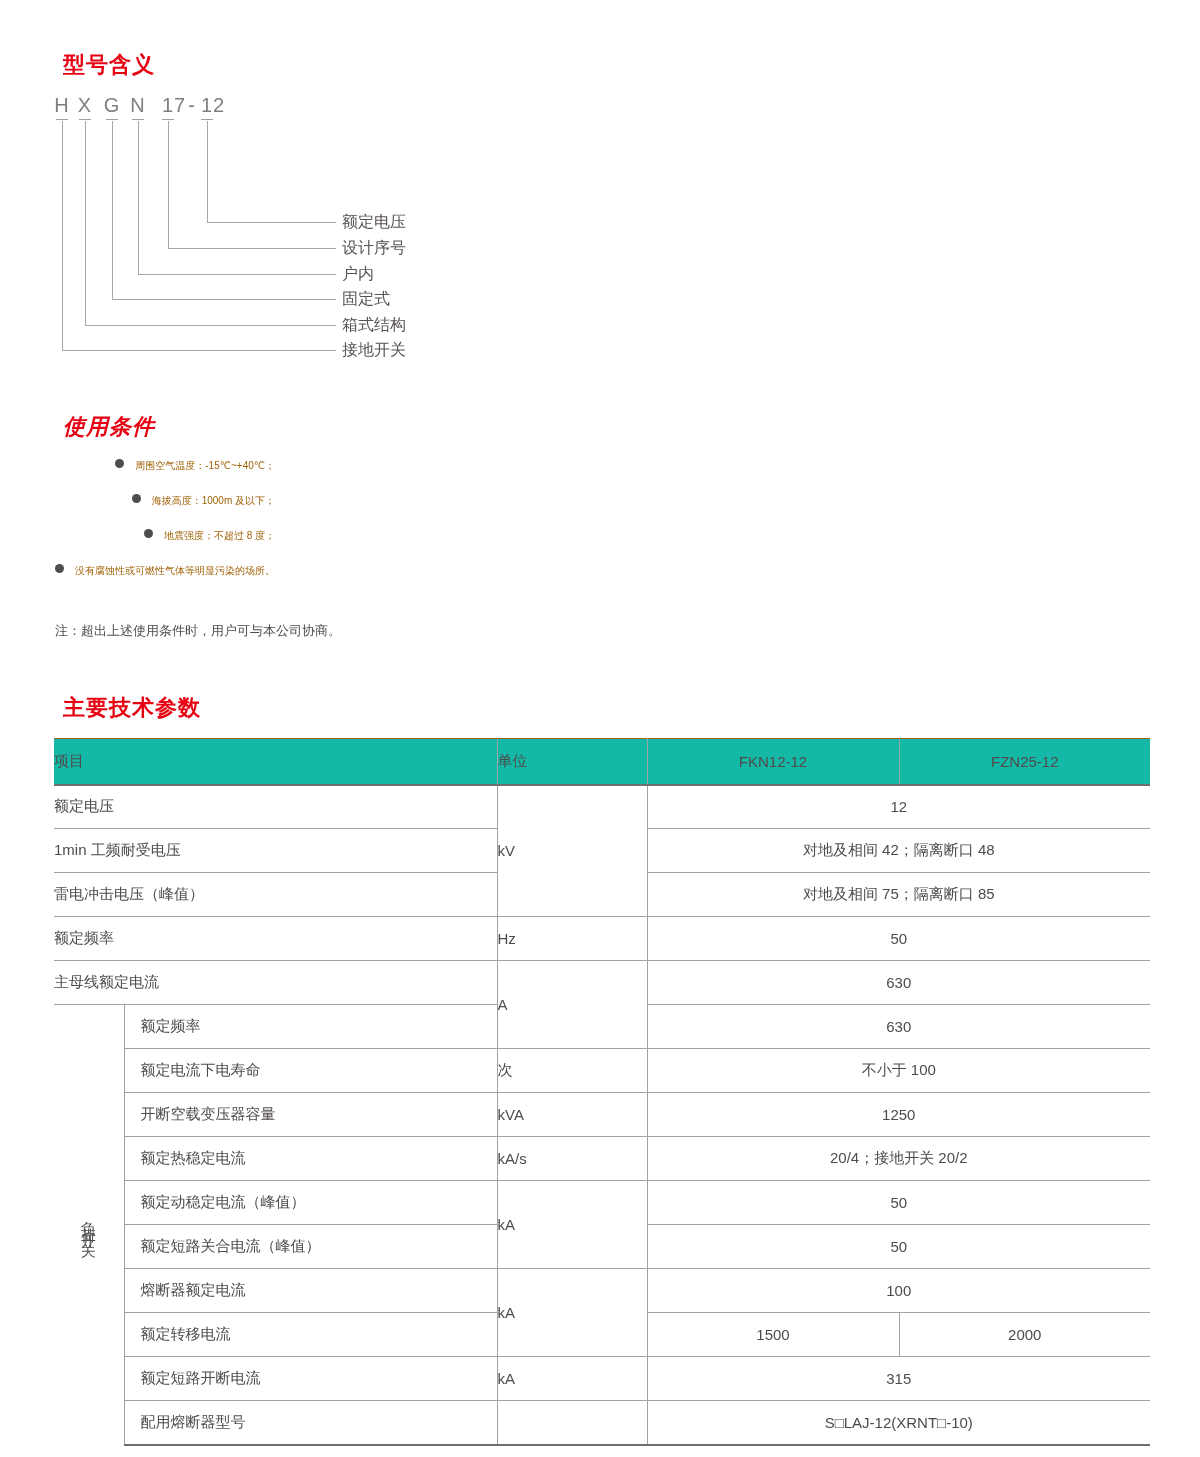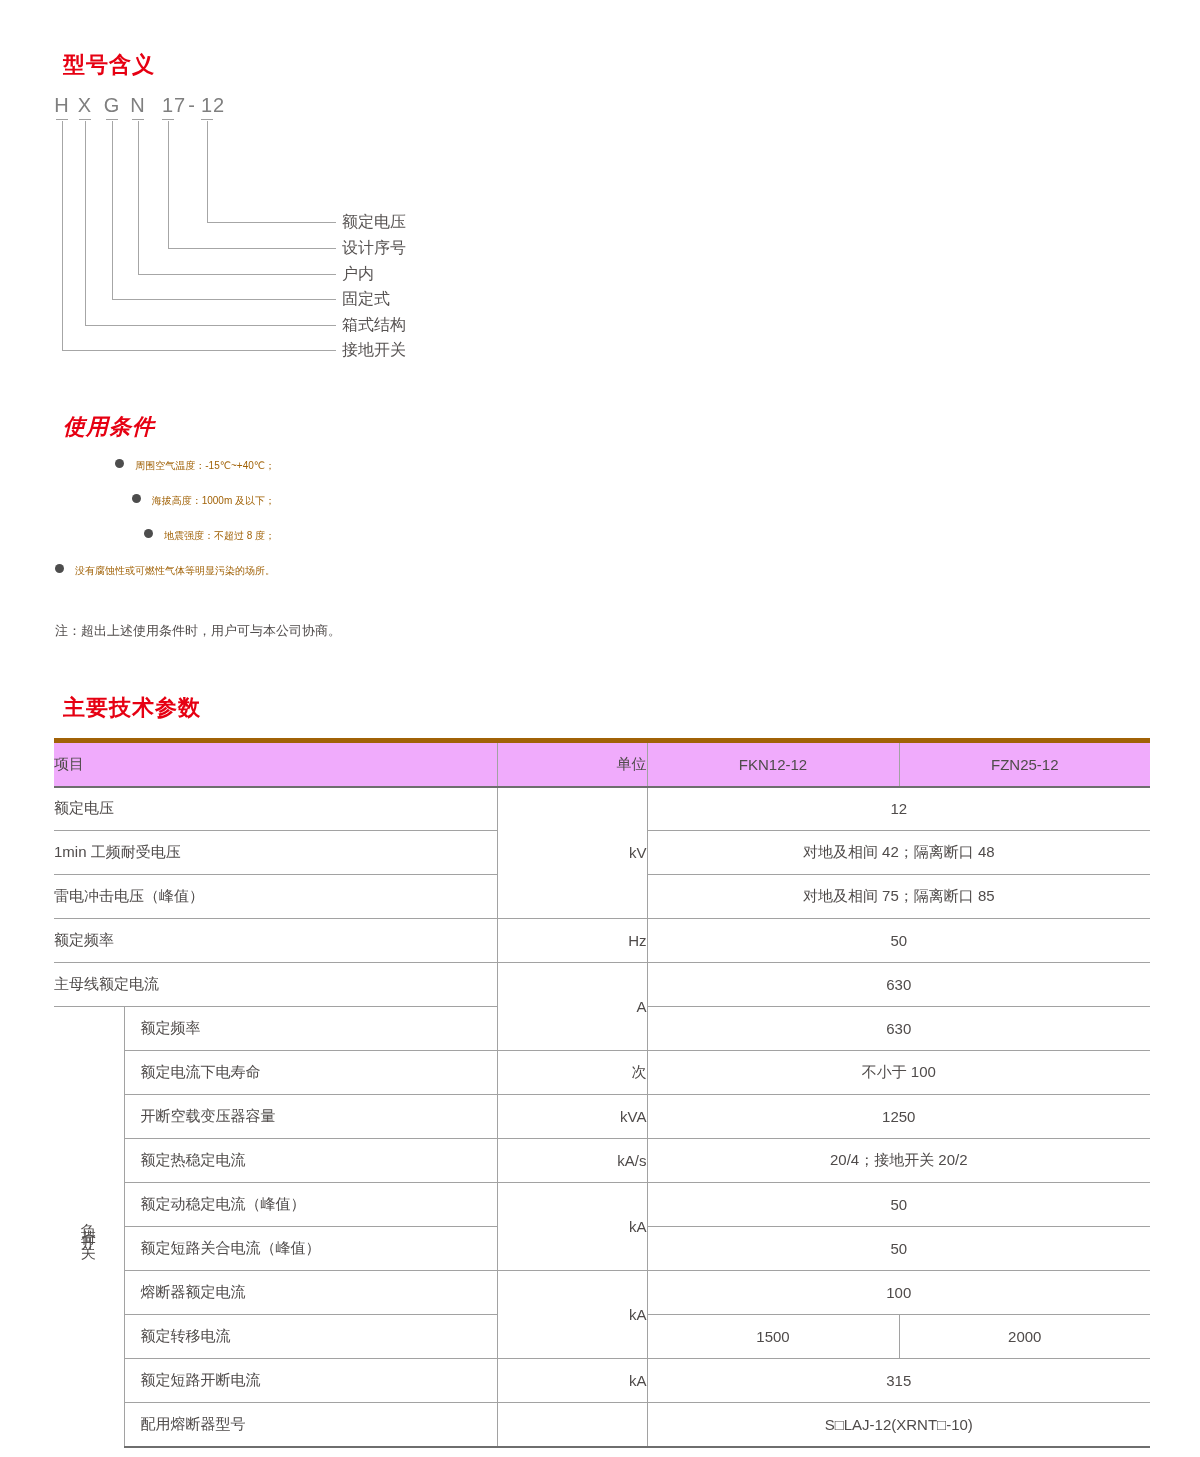--- a/index.html
+++ b/index.html
@@ -22,24 +22,24 @@
   .conditions { position:absolute; left:55px; top:448px; list-style:none; }
   .conditions li { height:35px; line-height:35px; font-size:10px; color:#a16207; white-space:nowrap;text-align:right; }
   .dot { display:inline-block; width:9px; height:9px; border-radius:50%; background:#4d4d4d; margin-right:11px; vertical-align:1px; }
   .note { position:absolute; left:55px; top:622px; font-size:13px; color:#514d4c; }
 
   
   .params-table { position:absolute; left:54px; top:738px; width:1096px; border-collapse:collapse; table-layout:fixed; }
   .params-table th, .params-table td { border-top:1px solid #a2a2a2; font-size:15px; font-weight:normal; color:#4f4b4a; padding:0; }
   .params-table thead tr { height:46px; }
   .params-table tbody tr { height:44px; }
-  .params-table thead th { background:#f0abfc; border-top:5px solid #a16207; border-bottom:2px solid #6e6e6e; }
+  .params-table thead th { background:#14b8a6; border-top:1px solid #a16207; border-bottom:2px solid #6e6e6e; }
   .params-table tbody tr:last-child td { border-bottom:2px solid #6e6e6e; }
   .th-item { text-align:left; padding-left:13px; }
-  .unit-col { border-left:1px solid #a2a2a2; border-right:1px solid #a2a2a2; text-align:right; }
+  .unit-col { border-left:1px solid #a2a2a2; border-right:1px solid #a2a2a2; text-align:left; }
   .v-l { border-left:1px solid #a2a2a2; }
   .v-r { border-right:1px solid #a2a2a2; }
   .cell-item { text-align:left; padding-left:13px; }
   .cell-item.sub { padding-left:16px; }
   .cell-val { text-align:center; }
   .cell-group { text-align:center; vertical-align:middle; border-right:1px solid #a2a2a2; }
   .vtext { writing-mode:vertical-rl; text-orientation:upright; letter-spacing:7px; line-height:1; display:inline-block; font-size:15px; color:#4f4b4a; }
 </style>
 </head>
 <body>

